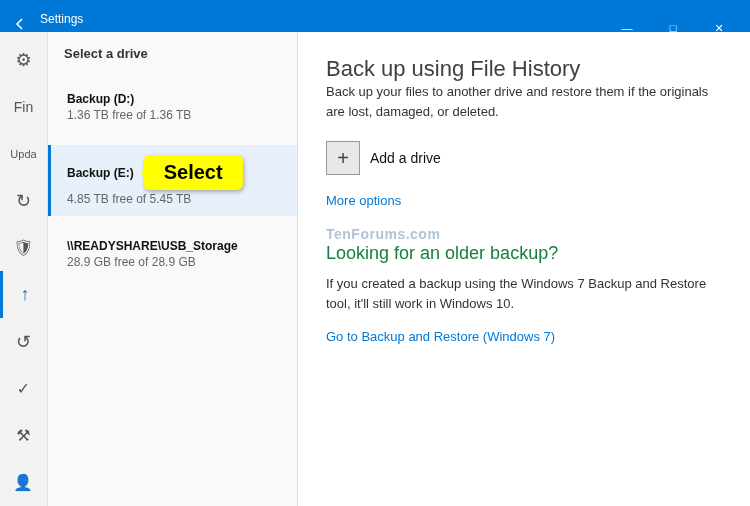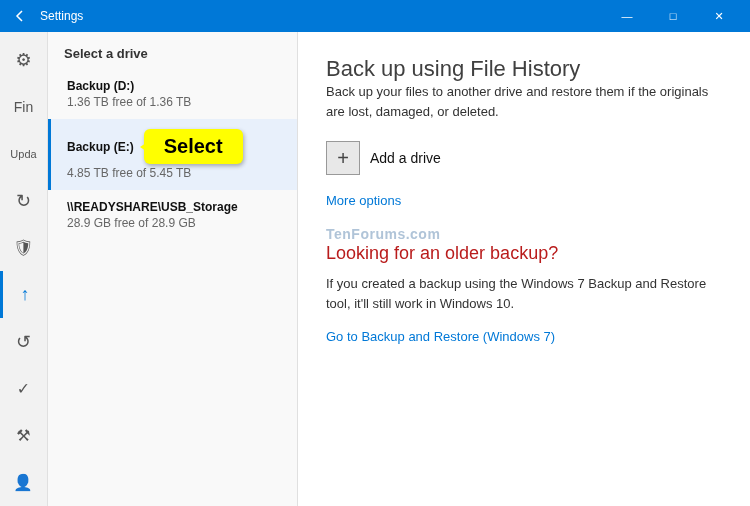--- a/index.html
+++ b/index.html
@@ -9,22 +9,22 @@
       font-family: 'Segoe UI', Arial, sans-serif;
       overflow: hidden;
       background: #f2f2f2;
     }
 
     
     .title-bar {
       background: #0078d7;
       height: 32px;
       display: flex;
-      align-items: center;
-      padding: 0 8px;
+      align-items: flex-start;
+      padding: 12px 8px;
       color: white;
       font-size: 12px;
       user-select: none;
     }
     .title-bar-back {
       width: 24px;
       height: 24px;
       display: flex;
       align-items: center;
       justify-content: center;
@@ -79,20 +79,21 @@
     .icon-sidebar-btn.active { color: #0078d7; border-left: 3px solid #0078d7; }
 
     
     .drive-panel {
       width: 250px;
       background: #f9f9f9;
       border-right: 1px solid #e0e0e0;
       display: flex;
       flex-direction: column;
       overflow: hidden;
+      gap: 13px;
     }
     .drive-panel-header {
       padding: 14px 16px 8px 16px;
       font-size: 13px;
       color: #333;
       font-weight: 600;
     }
     .drive-item {
       padding: 10px 16px;
       cursor: pointer;
@@ -186,21 +187,21 @@
     .tenforums-watermark {
       font-size: 14px;
       color: #b0c4d8;
       font-weight: bold;
       margin-bottom: 1px;
       letter-spacing: 0.5px;
     }
     .older-backup-title {
       font-size: 18px;
       font-weight: 400;
-      color: #b91c1c;
+      color: #15803d;
       margin-bottom: 10px;
     }
     .older-backup-desc {
       font-size: 13px;
       color: #333;
       line-height: 1.5;
       margin-bottom: 14px;
     }
     .win7-link {
       font-size: 13px;

